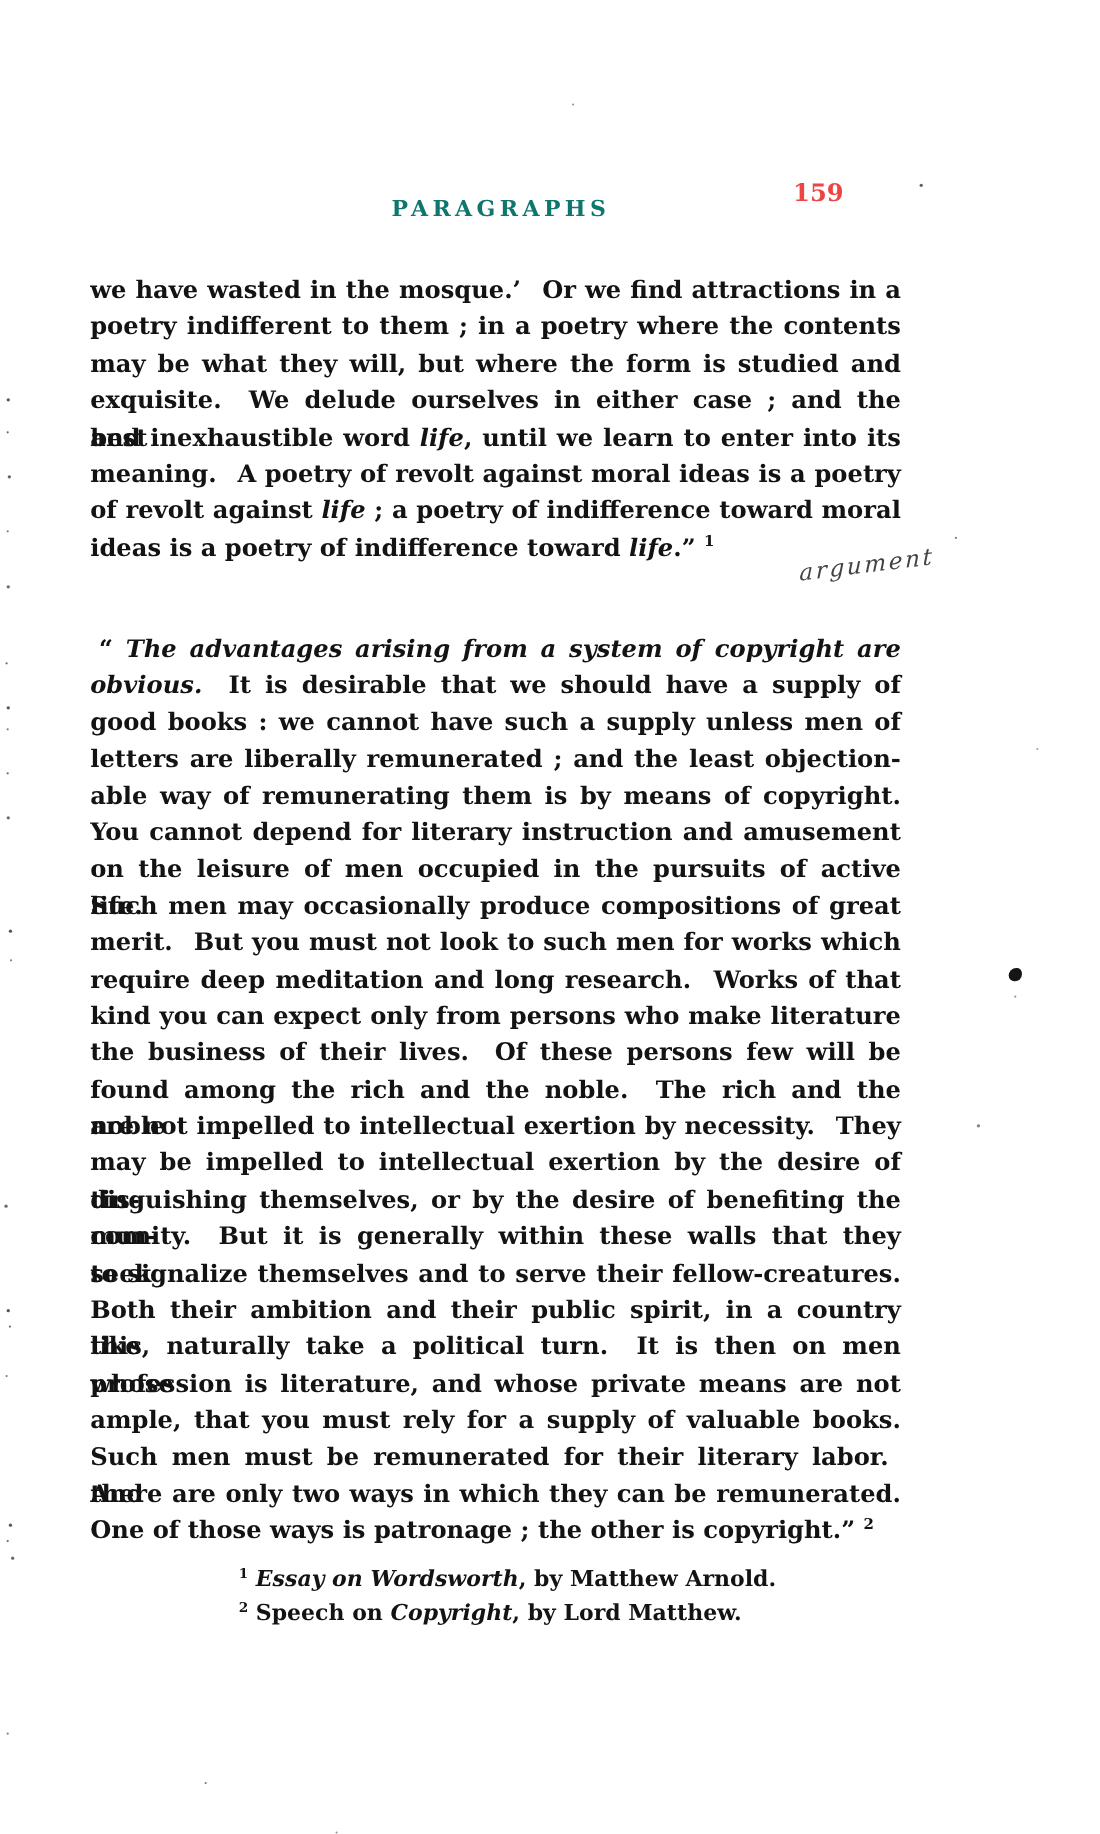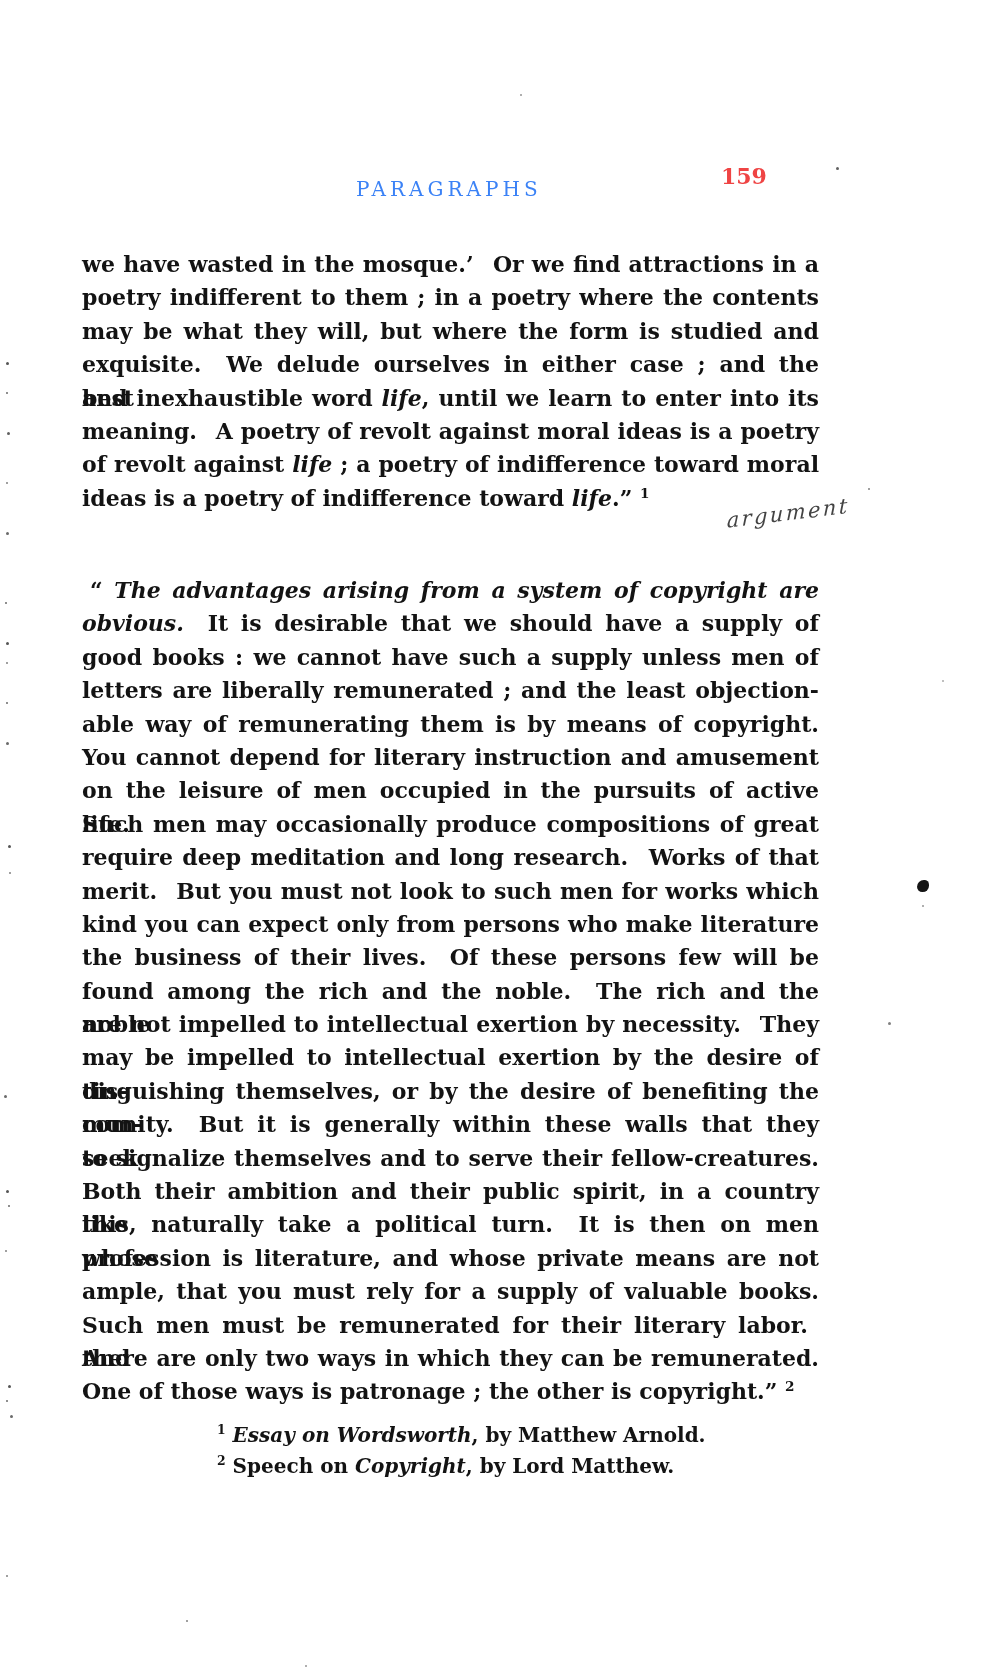--- a/index.html
+++ b/index.html
@@ -8,22 +8,22 @@
     background:#ffffff;
     position:relative;
     font-family:"DejaVu Serif", serif;
     color:#121212;
     overflow:hidden;
   }
   .page { position:absolute; inset:0; overflow:hidden; }
 
   .running-title {
     position:absolute; top:177px; left:356px;
-    font-size:20px; font-weight:normal; letter-spacing:4px;
-    color:#3b82f6;
+    font-size:20px; font-weight:bold; letter-spacing:4px;
+    color:#0f766e;
   }
   .page-number {
     position:absolute; top:163px; left:721px;
     font-size:22px; font-weight:bold; color:#ef4444;
   }
 
   .para {
     position:absolute; left:82px; width:737px;
     font-size:22px; font-weight:bold; color:#131313;
   }
@@ -85,22 +85,22 @@
 
   <div class="para p2">
       <div class="tline indent"><span>“ </span><span class="it">The advantages arising from a system of copyright are</span></div>
       <div class="tline"><span class="it">obvious.</span><span>  It is desirable that we should have a supply of</span></div>
       <div class="tline"><span>good books : we cannot have such a supply unless men of</span></div>
       <div class="tline"><span>letters are liberally remunerated ; and the least objection-</span></div>
       <div class="tline"><span>able way of remunerating them is by means of copyright.</span></div>
       <div class="tline"><span>You cannot depend for literary instruction and amusement</span></div>
       <div class="tline"><span>on the leisure of men occupied in the pursuits of active life.</span></div>
       <div class="tline"><span>Such men may occasionally produce compositions of great</span></div>
+      <div class="tline"><span>merit.  But you must not look to such men for works which</span></div>
       <div class="tline"><span>require deep meditation and long research.  Works of that</span></div>
-      <div class="tline"><span>merit.  But you must not look to such men for works which</span></div>
       <div class="tline"><span>kind you can expect only from persons who make literature</span></div>
       <div class="tline"><span>the business of their lives.  Of these persons few will be</span></div>
       <div class="tline"><span>found among the rich and the noble.  The rich and the noble</span></div>
       <div class="tline"><span>are not impelled to intellectual exertion by necessity.  They</span></div>
       <div class="tline"><span>may be impelled to intellectual exertion by the desire of dis-</span></div>
       <div class="tline"><span>tinguishing themselves, or by the desire of benefiting the com-</span></div>
       <div class="tline"><span>munity.  But it is generally within these walls that they seek</span></div>
       <div class="tline"><span>to signalize themselves and to serve their fellow-creatures.</span></div>
       <div class="tline"><span>Both their ambition and their public spirit, in a country like</span></div>
       <div class="tline"><span>this, naturally take a political turn.  It is then on men whose</span></div>

